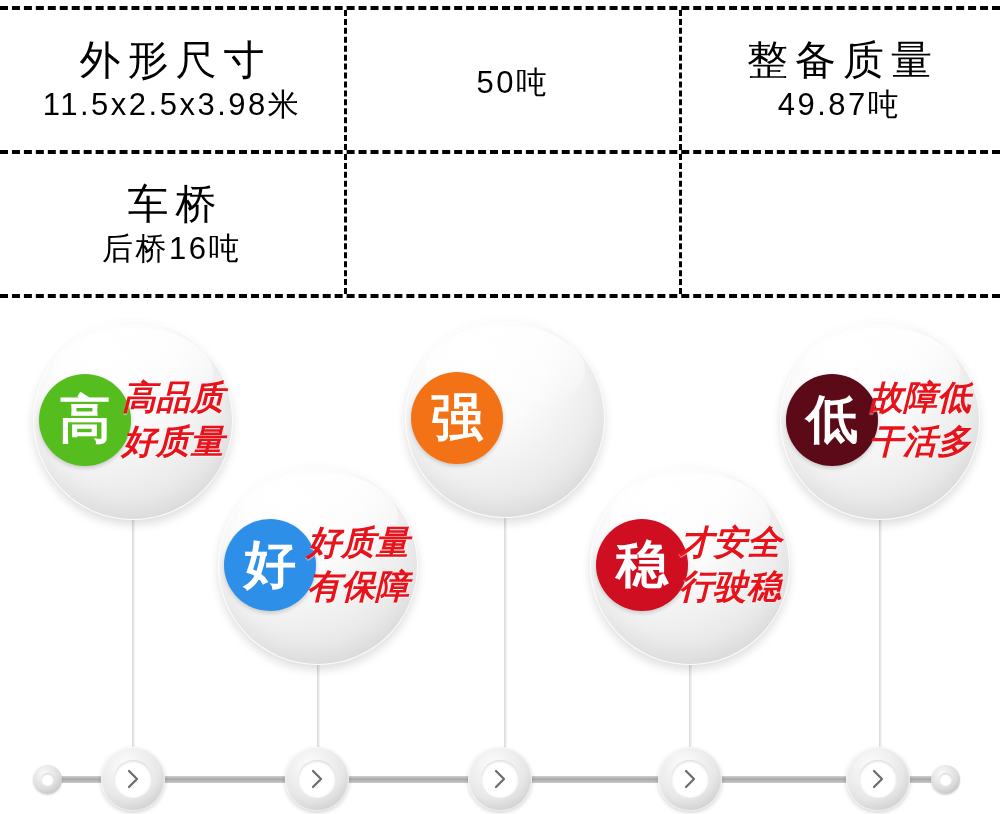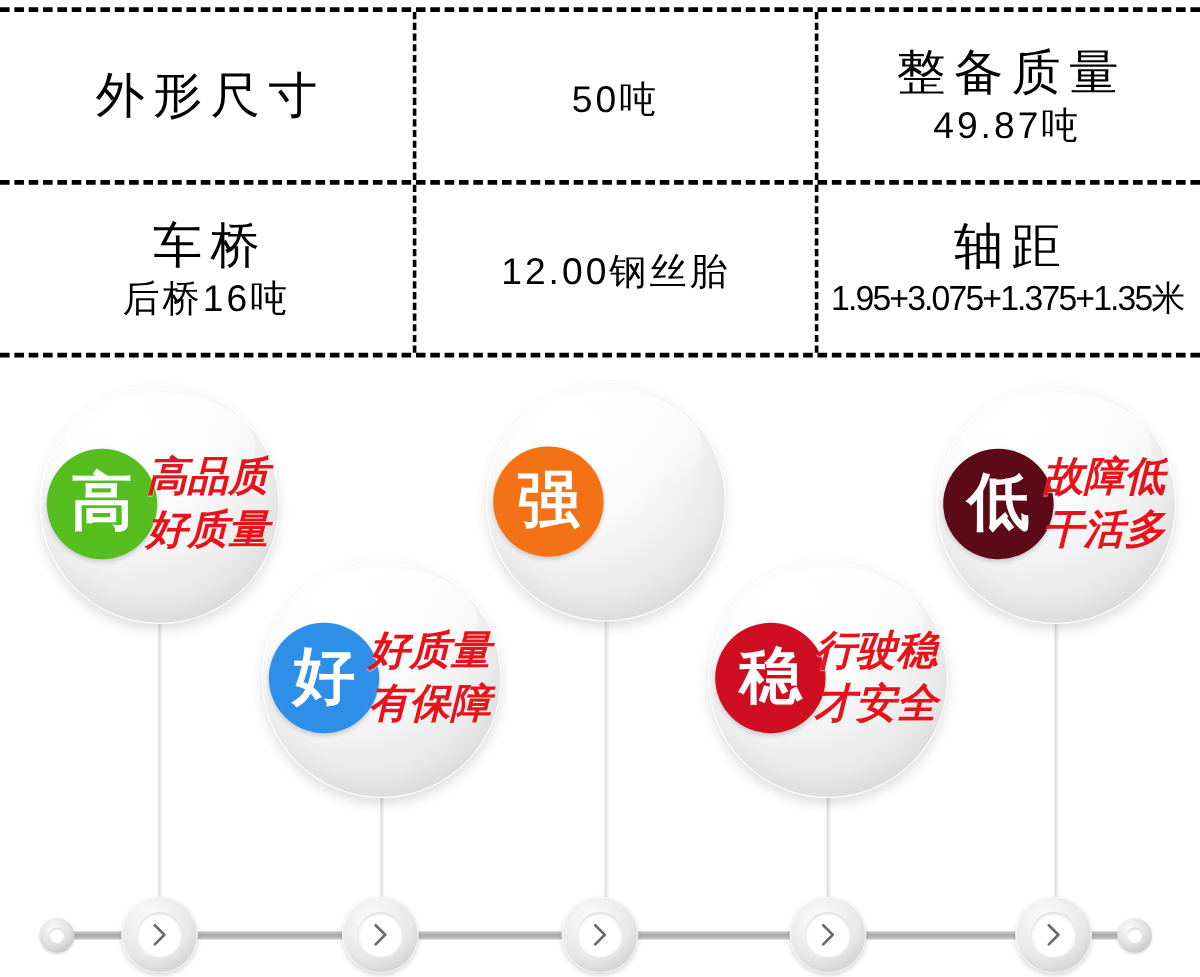--- a/index.html
+++ b/index.html
@@ -214,41 +214,37 @@
 </head>
 <body>
 
 <div id="page">
 
   <div class="spec-table">
 
     <div class="spec-row row-1">
       <div class="spec-cell c1">
         <div class="spec-label">外形尺寸</div>
+        <div class="spec-value mono-ish">11.5x2.5x3.98米</div>
       </div>
       <div class="spec-cell c2">
         <div class="spec-value mono-ish">50吨</div>
       </div>
       <div class="spec-cell c3">
         <div class="spec-label">整备质量</div>
         <div class="spec-value mono-ish">49.87吨</div>
       </div>
     </div>
 
     <div class="spec-row row-2">
       <div class="spec-cell c1">
         <div class="spec-label">车桥</div>
         <div class="spec-value mono-ish">后桥16吨</div>
       </div>
       <div class="spec-cell c2">
-        <div class="spec-value mono-ish">12.00钢丝胎</div>
-      </div>
-      <div class="spec-cell c3">
-        <div class="spec-label">轴距</div>
-        <div class="spec-value tight">1.95+3.075+1.375+1.35米</div>
       </div>
     </div>
 
   </div>
 
   <div class="bubble-layer">
 
     <div class="stem" style="left:132px; top:222px; height:250px;"></div>
     <div class="stem" style="left:317px; top:367px; height:105px;"></div>
     <div class="stem" style="left:504px; top:220px; height:252px;"></div>
@@ -286,22 +282,22 @@
         </div>
       </div>
     </div>
 
     <div class="bubble" style="left:590px; top:167px;">
       <div class="bubble-inner">
         <div class="badge" style="background:#cf0f21;">
           <span>稳</span>
         </div>
         <div class="bubble-text" style="color:#e8121a;">
+          <div>才安全</div>
           <div>行驶稳</div>
-          <div>才安全</div>
         </div>
       </div>
     </div>
 
     <div class="bubble" style="left:780px; top:22px;">
       <div class="bubble-inner">
         <div class="badge" style="background:#5c0a18;">
           <span>低</span>
         </div>
         <div class="bubble-text" style="color:#e8121a;">

